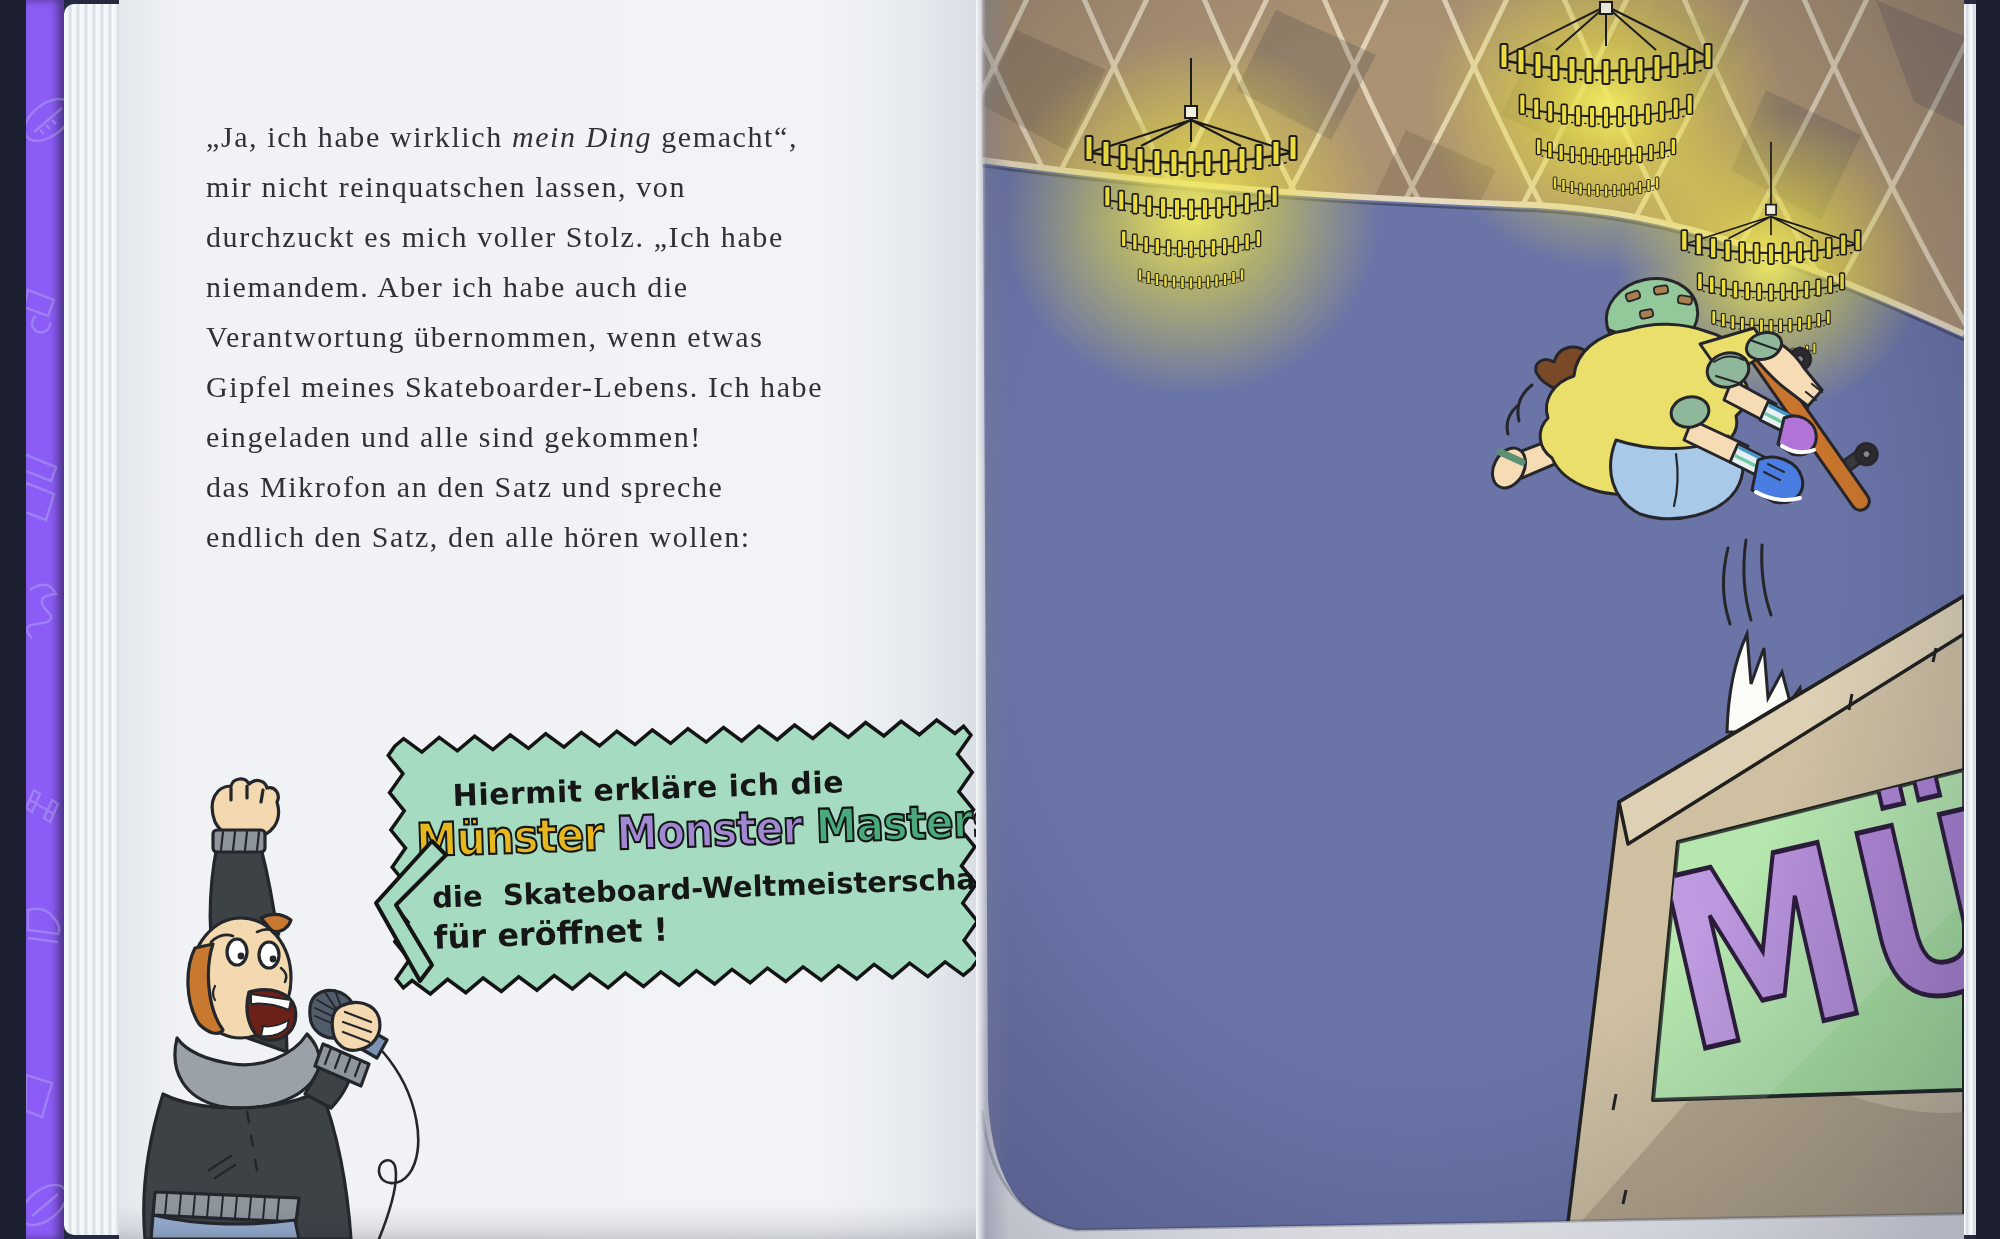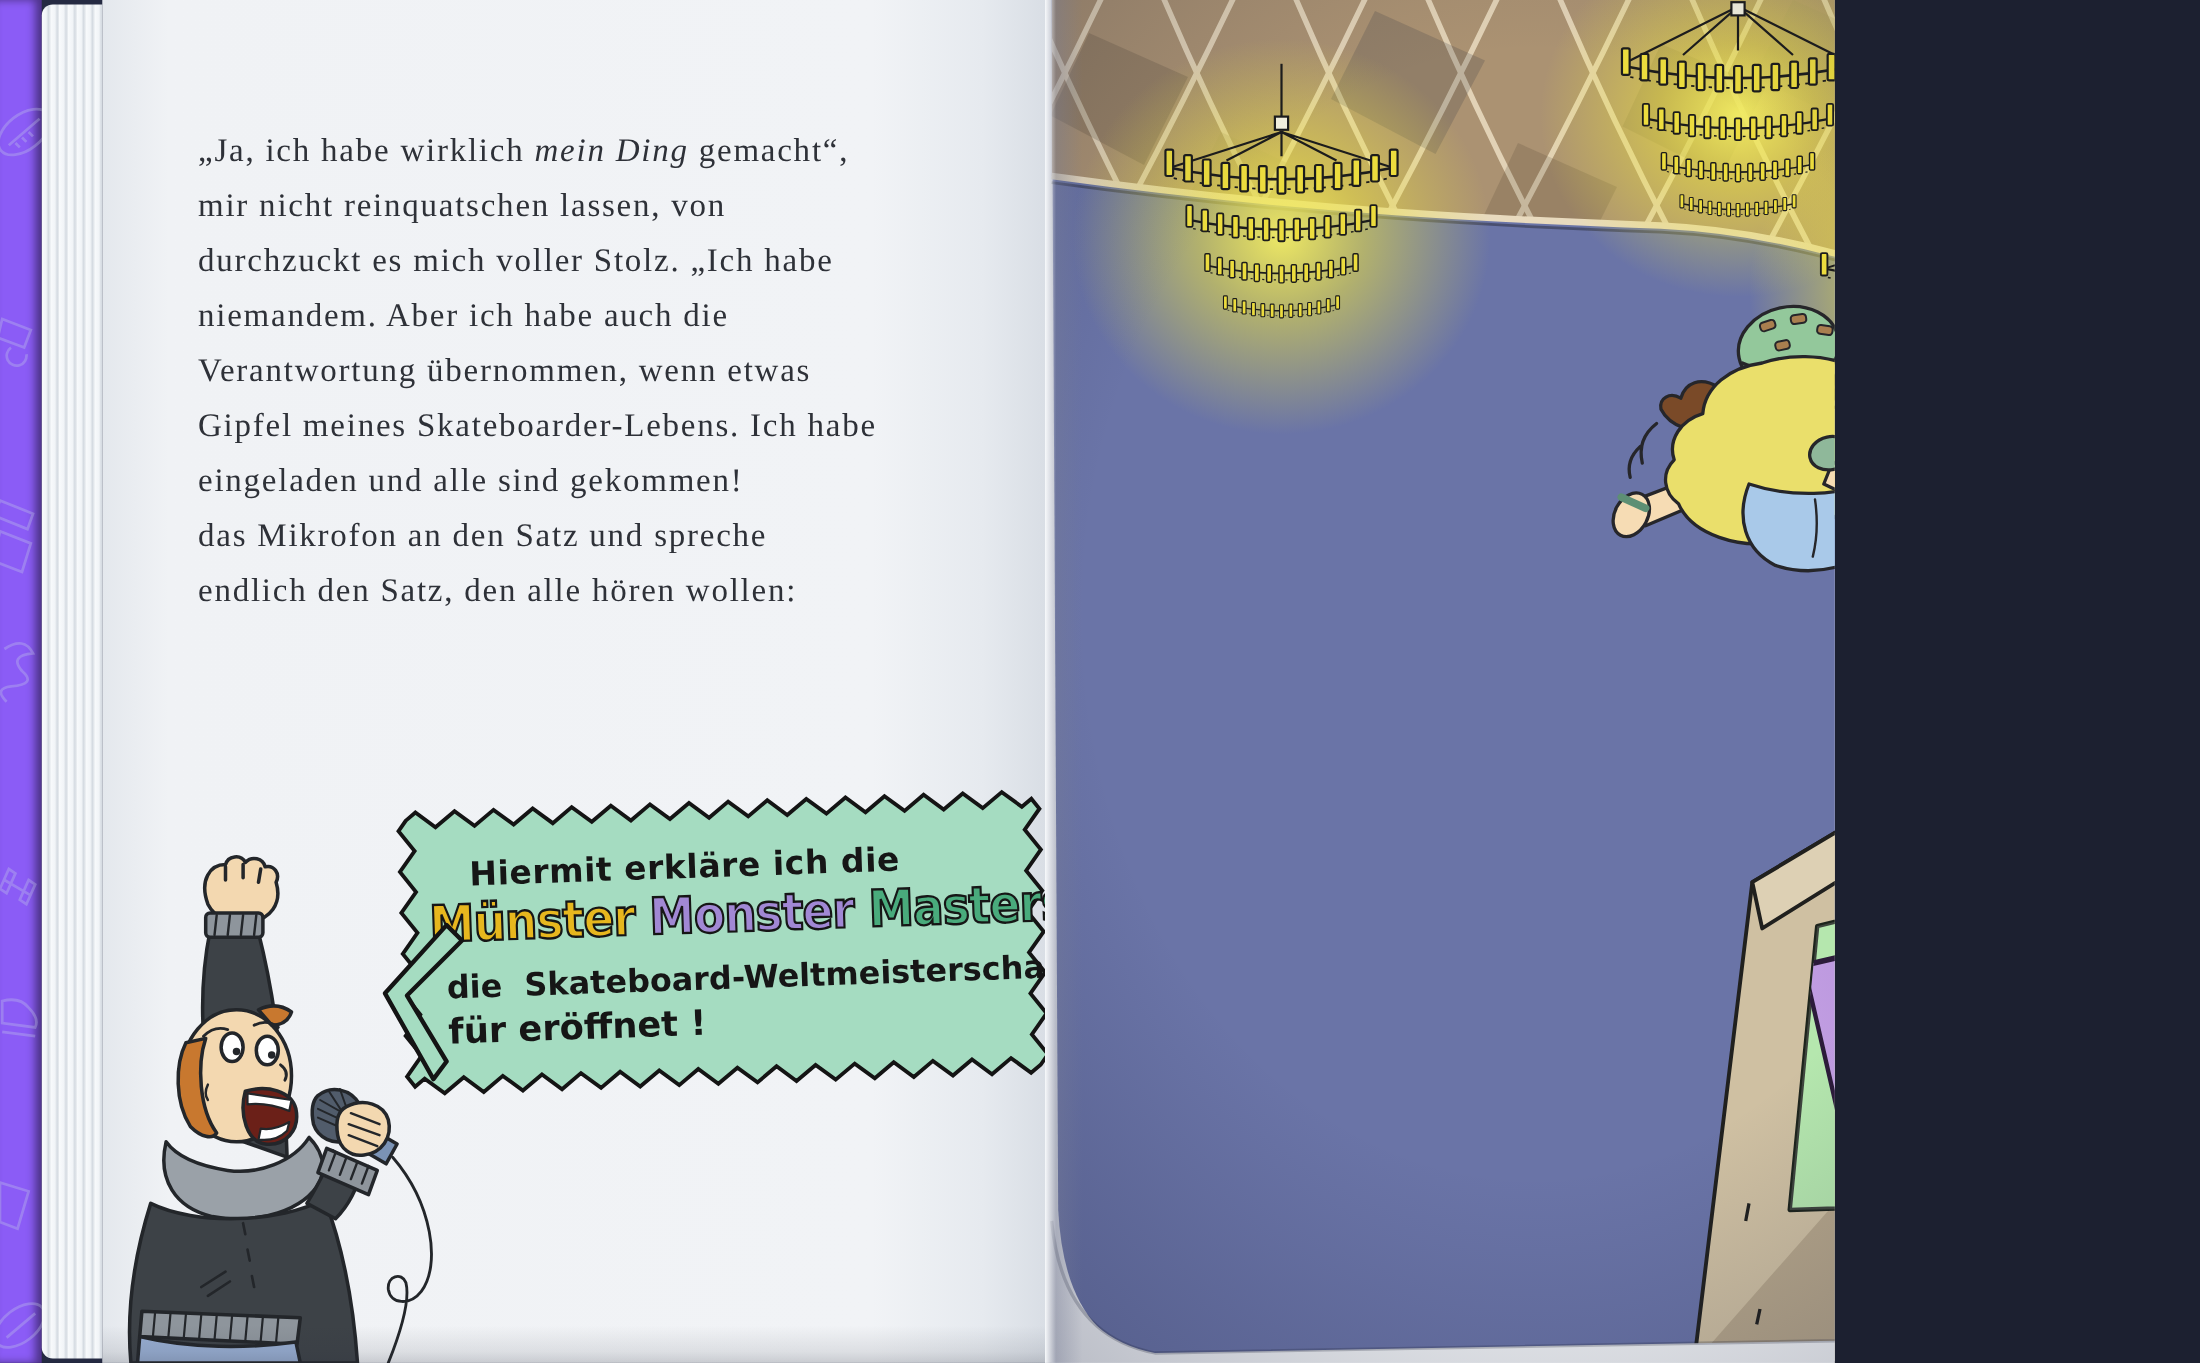--- a/index.html
+++ b/index.html
@@ -1,16 +1,16 @@
 <!DOCTYPE html>
 <html><head>
 <meta charset="utf-8">
 <style>
   html,body{margin:0;padding:0;background:#1c2030;}
-  .stage{position:relative;width:1668px;height:1239px;overflow:hidden;background:#252a42;font-family:"Liberation Sans",sans-serif;}
+  .stage{position:relative;width:1950px;height:1239px;overflow:hidden;background:#252a42;font-family:"Liberation Sans",sans-serif;margin-left:26px;}
   .stage *{box-sizing:border-box;}
   
   .cover{position:absolute;top:0;height:100%;background:#8b5cf6;}
   .cover-left{left:0;width:38px;box-shadow:inset -6px 0 8px rgba(0,0,0,.45);}
   .cover-right{left:1966px;width:34px;box-shadow:inset 6px 0 8px rgba(0,0,0,.45);}
   .stack{position:absolute;top:4px;height:1231px;}
   .stack-left{left:38px;width:55px;border-radius:10px 0 0 10px;
     background:repeating-linear-gradient(90deg,#f8fafc 0px,#f1f4f7 4px,#d4dae1 6px,#eef1f4 8px);}
   .stack-right{left:1936px;width:30px;border-radius:0 8px 8px 0;
     background:repeating-linear-gradient(90deg,#eef1f4 0px,#f6f8fa 3px,#cdd4db 5px,#e8ecf0 7px);}

